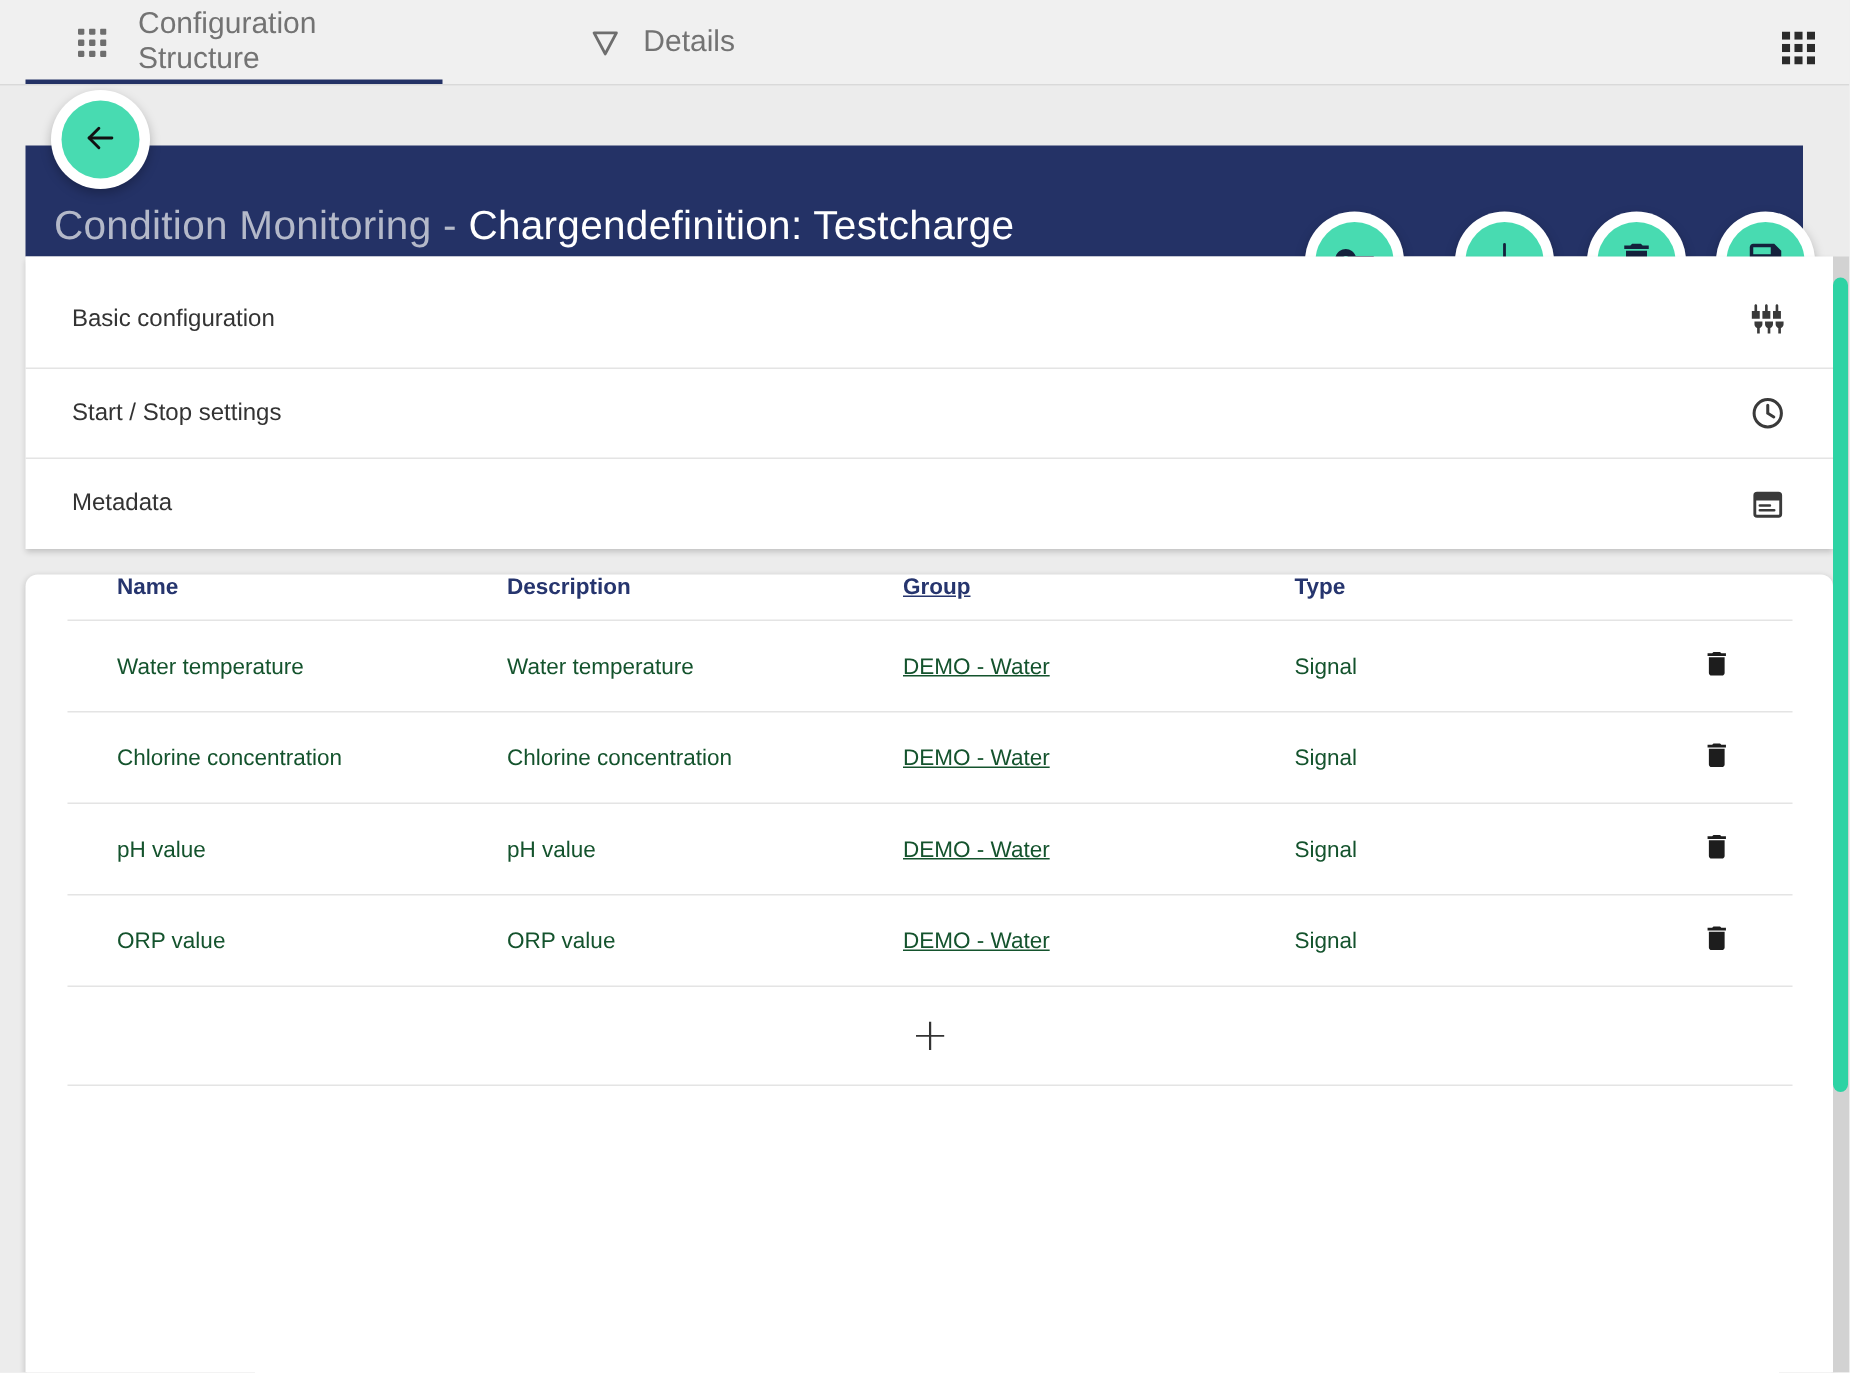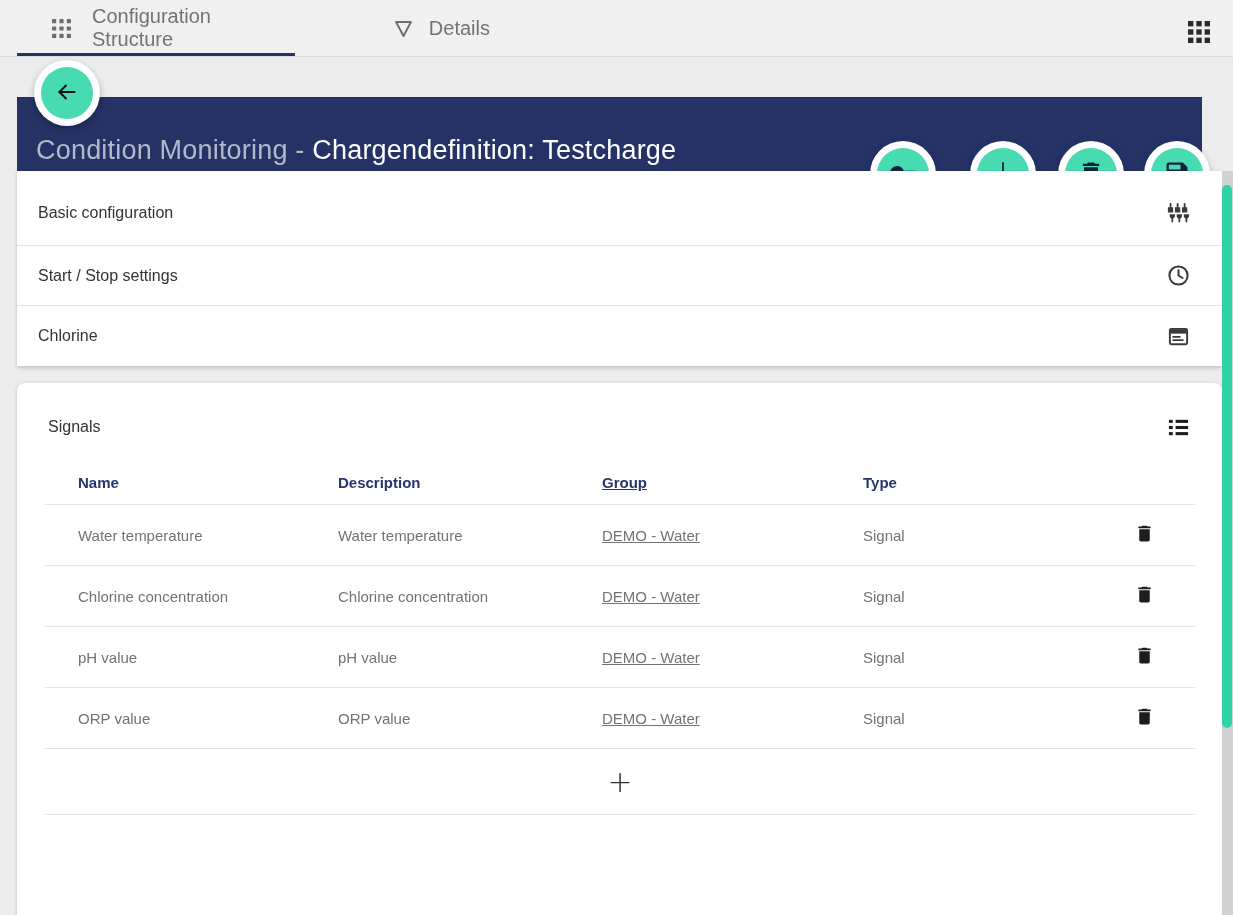--- a/index.html
+++ b/index.html
@@ -61,21 +61,21 @@
   .halo-save { left:1144px; top:141px; }
 
   
   .card1 {
     position:absolute; left:17px; top:171px; width:1205px; height:195px;
     background:#ffffff; box-shadow:0 2px 4px rgba(0,0,0,.18);
     padding-top:10px;
   }
   .cfg-row {
     height:60px; margin:0; display:flex; align-items:center;
-    justify-content:space-between; padding:0 32px 0 21px;
+    justify-content:space-between; padding:0 32px 0 31px;
     border-bottom:1px solid #e4e4e4; cursor:pointer;
   }
   .cfg-row:first-child { height:65px; }
   .cfg-row:last-child { border-bottom:none; }
   .cfg-label { font-size:16px; color:#333333; }
   .cfg-icon { color:#3a3a3a; display:flex; align-items:center; }
 
   
   .card2 {
     position:absolute; left:17px; top:383px; width:1205px; height:540px;
@@ -89,21 +89,21 @@
   .sig-title { font-size:16px; color:#333333; }
   .sig-icon { color:#1c1c1c; display:flex; cursor:pointer; background:none; border:none; }
 
   .sig-table { margin:0 27px 0 28px; }
   .trow {
     display:flex; align-items:center; border-bottom:1px solid #e4e4e4;
     padding-left:33px; height:61px;
   }
   .thead { height:31px; align-items:flex-start; padding-bottom:9px; }
   .thead .cell { color:#26356e; font-weight:bold; font-size:15px; }
-  .cell { font-size:15px; color:#737373; }
+  .cell { font-size:15px; color:#14532d; }
   .c1 { width:260px; }
   .c2 { width:264px; }
   .c3 { width:261px;text-decoration:underline; }
   .c4 { flex:1; }
   .rowtrash {
     background:none; border:none; cursor:pointer; color:#1d1d1d;
     display:flex; align-items:center; margin-right:40px;
   }
   .addrow {
     height:66px; display:flex; align-items:center; justify-content:center;
@@ -239,45 +239,32 @@
     <div class="cfg-row">
       <span class="cfg-label">Start / Stop settings</span>
       <span class="cfg-icon">
         <svg width="23" height="23" viewBox="0 0 24 24" fill="none" stroke="currentColor" stroke-width="2.1">
             <circle cx="12" cy="12" r="9.5"></circle>
             <path d="M12 6.5V12l4.2 2.6" stroke-linecap="round"></path>
           </svg>
       </span>
     </div>
     <div class="cfg-row">
-      <span class="cfg-label">Chlorine</span>
+      <span class="cfg-label">Metadata</span>
       <span class="cfg-icon">
         <svg width="23" height="23" viewBox="0 0 24 24">
             <rect x="3" y="4" width="18" height="16" rx="1.6" fill="none" stroke="currentColor" stroke-width="2"></rect>
             <path d="M3.5 4.5h17V9h-17z" fill="currentColor"></path>
             <path d="M6.5 12.5h7M6.5 15.8h10" stroke="currentColor" stroke-width="1.8" stroke-linecap="round"></path>
           </svg>
       </span>
     </div>
   </section>
 
   <section class="card2">
-    <div class="sig-head">
-      <span class="sig-title">Signals</span>
-      <button class="sig-icon">
-        <svg width="23" height="23" viewBox="0 0 24 24" fill="currentColor">
-            <rect x="2" y="4" width="4" height="3.2"></rect>
-            <rect x="9" y="4" width="13" height="3.2"></rect>
-            <rect x="2" y="10.4" width="4" height="3.2"></rect>
-            <rect x="9" y="10.4" width="13" height="3.2"></rect>
-            <rect x="2" y="16.8" width="4" height="3.2"></rect>
-            <rect x="9" y="16.8" width="13" height="3.2"></rect>
-          </svg>
-      </button>
-    </div>
 
     <div class="sig-table">
       <div class="trow thead">
         <span class="cell c1">Name</span>
         <span class="cell c2">Description</span>
         <span class="cell c3">Group</span>
         <span class="cell c4">Type</span>
       </div>
 
       <div class="trow">

